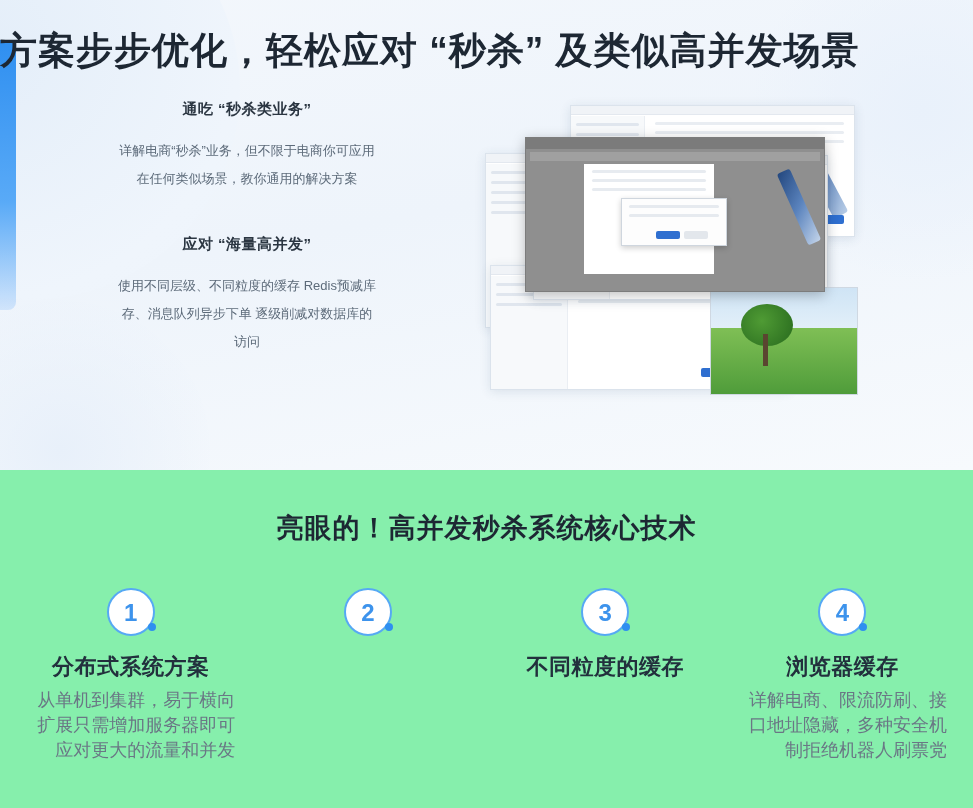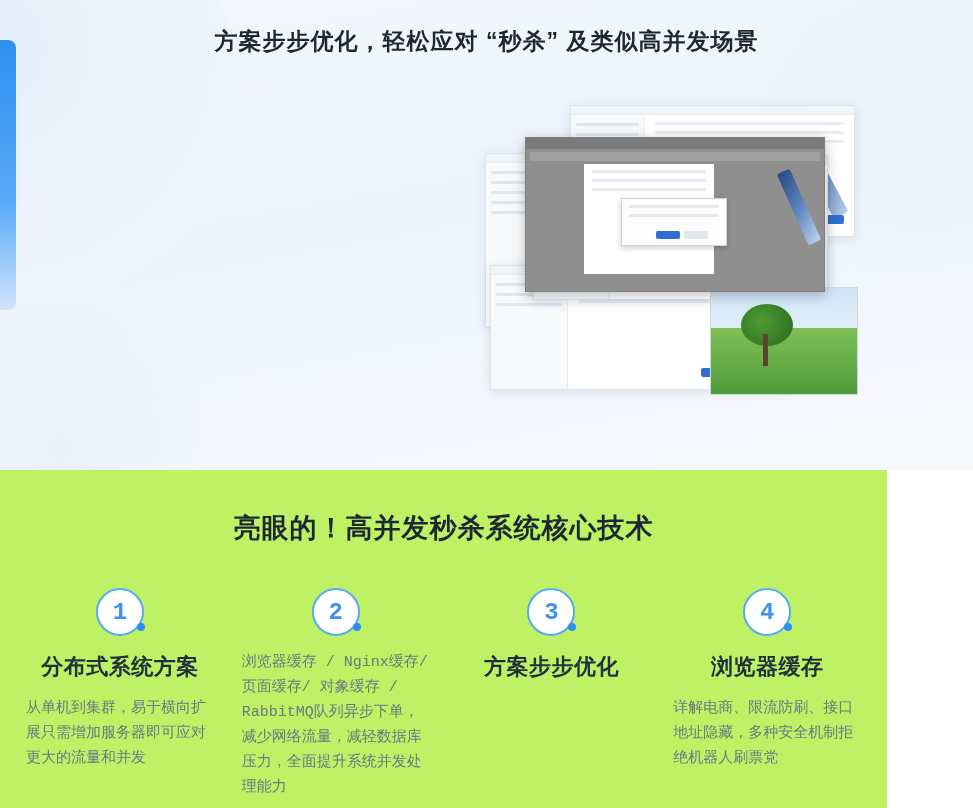--- a/index.html
+++ b/index.html
@@ -46,22 +46,21 @@
     position: absolute;
     left: 0; top: 40px;
     width: 16px; height: 270px;
     background: linear-gradient(180deg, #2f8ff0 0%, #59aaf7 60%, rgba(120,180,250,0.25) 100%);
     border-radius: 0 8px 8px 0;
   }
 
   .hero-title {
     position: absolute;
     left: 0; right: 0; top: 26px;
-    text-align: center;
-    font-size: 23px;
+    font-size: 37px;
     font-weight: bold;
     color: #1d2733;
     letter-spacing: 1px;
   }
 
   
   .left-col {
     position: absolute;
     left: 118px; top: 100px;
     width: 258px;
@@ -219,24 +218,23 @@
     position: absolute;
     left: 30px; top: 16px;
     width: 52px; height: 42px;
     border-radius: 50%;
     background: radial-gradient(circle at 40% 40%, #4f9b34 0%, #2f7322 80%);
   }
 
   
   .lower {
     position: relative;
-    width: 887px;
+    width: 973px;
     height: 338px;
-    background: #bef264;
-    font-family: Liberation Mono, monospace;
+    background: #86efac;
   }
   .lower-title {
     text-align: center;
     padding-top: 40px;
     font-size: 27px;
     font-weight: bold;
     color: #1d2733;
     letter-spacing: 1px;
   }
   .features {
@@ -270,38 +268,44 @@
     background: #2f8ff0;
   }
   .f-title {
     margin-top: 16px;
     font-size: 22px;
     font-weight: bold;
     color: #22303d;
     letter-spacing: 0.5px;
   }
   .f-desc {
-    margin-top: 14px;
-    font-size: 15px;
+    margin-top: 6px;
+    font-size: 18px;
     line-height: 25px;
     color: #6a7785;
-    text-align: left;
+    text-align: right;
   }
 </style>
 </head>
 <body>
 
 <div class="hero">
   <div class="hero-blob1"></div>
   <div class="hero-blob2"></div>
   <div class="hero-blob3"></div>
   <div class="blue-bar"></div>
 
   <div class="hero-title">方案步步优化，轻松应对 “秒杀” 及类似高并发场景</div>
 
+  <div class="left-col">
+    <div class="lc-head">通吃 “秒杀类业务”</div>
+    <div class="lc-body">详解电商“秒杀”业务，但不限于电商你可应用在任何类似场景，教你通用的解决方案</div>
+    <div class="lc-head2">应对 “海量高并发”</div>
+    <div class="lc-body">使用不同层级、不同粒度的缓存 Redis预减库存、消息队列异步下单 逐级削减对数据库的访问</div>
+  </div>
 
   <div class="mock-stack">
 
     <div class="win win1">
       <div class="win-bar"></div>
       <div class="win-side">
         <div class="side-line"></div>
         <div class="side-line"></div>
         <div class="side-line"></div>
         <div class="side-line"></div>
@@ -394,26 +398,25 @@
   <div class="features">
 
     <div class="feature">
       <div class="num-circle">1</div>
       <div class="f-title">分布式系统方案</div>
       <div class="f-desc">从单机到集群，易于横向扩展只需增加服务器即可应对更大的流量和并发</div>
     </div>
 
     <div class="feature">
       <div class="num-circle">2</div>
-      <div class="f-desc">浏览器缓存 / Nginx缓存/ 页面缓存/ 对象缓存 / RabbitMQ队列异步下单，减少网络流量，减轻数据库压力，全面提升系统并发处理能力</div>
     </div>
 
     <div class="feature">
       <div class="num-circle">3</div>
-      <div class="f-title">方案步步优化</div>
+      <div class="f-title">不同粒度的缓存</div>
     </div>
 
     <div class="feature">
       <div class="num-circle">4</div>
       <div class="f-title">浏览器缓存</div>
       <div class="f-desc">详解电商、限流防刷、接口地址隐藏，多种安全机制拒绝机器人刷票党</div>
     </div>
 
   </div>
 </div>

